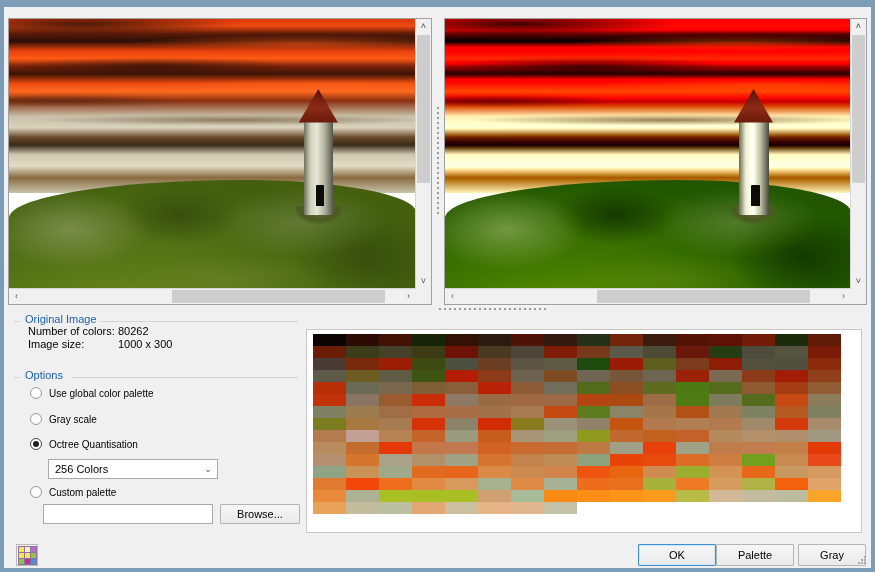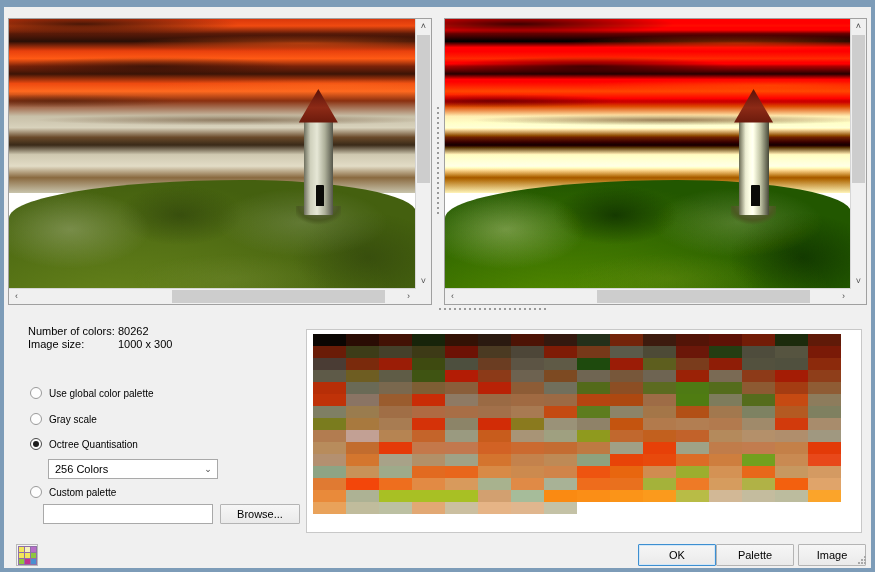--- a/index.html
+++ b/index.html
@@ -211,25 +211,35 @@
         <div class="thumb-h" style="left:152px;height:13px;width:213px;"></div>
         <div class="sb-btn right">›</div>
       </div>
       <div class="sb-corner"></div>
     </div>
 
     <div class="splitter" style="left:430px;top:298px;width:120px;height:8px;">
       <div class="grip-h"></div>
     </div>
 
+    <div class="group" style="left:10px;top:307px;width:284px;height:32px;">
+      <div class="group-line-seg" style="left:0;width:6px;"></div>
+      <div class="group-line-seg" style="left:82px;right:0;"></div>
+      <div class="group-label">Original Image</div>
+    </div>
     <div class="info-row" style="left:24px;top:318px;">Number of colors:</div>
     <div class="info-row" style="left:114px;top:318px;">80262</div>
     <div class="info-row" style="left:24px;top:331px;">Image size:</div>
     <div class="info-row" style="left:114px;top:331px;">1000 x 300</div>
 
+    <div class="group" style="left:10px;top:363px;width:284px;height:10px;">
+      <div class="group-line-seg" style="left:0;width:6px;"></div>
+      <div class="group-line-seg" style="left:58px;right:0;"></div>
+      <div class="group-label">Options</div>
+    </div>
 
     <div class="radio" style="left:26px;top:380px;">
       <span class="dot"></span>
       <span>Use global color palette</span>
     </div>
     <div class="radio" style="left:26px;top:406px;">
       <span class="dot"></span>
       <span>Gray scale</span>
     </div>
     <div class="radio on" style="left:26px;top:431px;">
@@ -497,17 +507,17 @@
           <i style="background:#f2e85a"></i>
           <i style="background:#8ec63f"></i>
         <i style="background:#8ec63f"></i>
           <i style="background:#c0308f"></i>
           <i style="background:#4a8fd0"></i>
       </div>
     </div>
 
     <div class="btn focus" style="left:634px;top:537px;width:78px;height:22px;">OK</div>
     <div class="btn" style="left:712px;top:537px;width:78px;height:22px;">Palette</div>
-    <div class="btn" style="left:794px;top:537px;width:68px;height:22px;">Image</div>
+    <div class="btn" style="left:794px;top:537px;width:68px;height:22px;">Gray</div>
 
     <div class="resize-grip"></div>
   </div>
 </div>
 
 </body></html>

